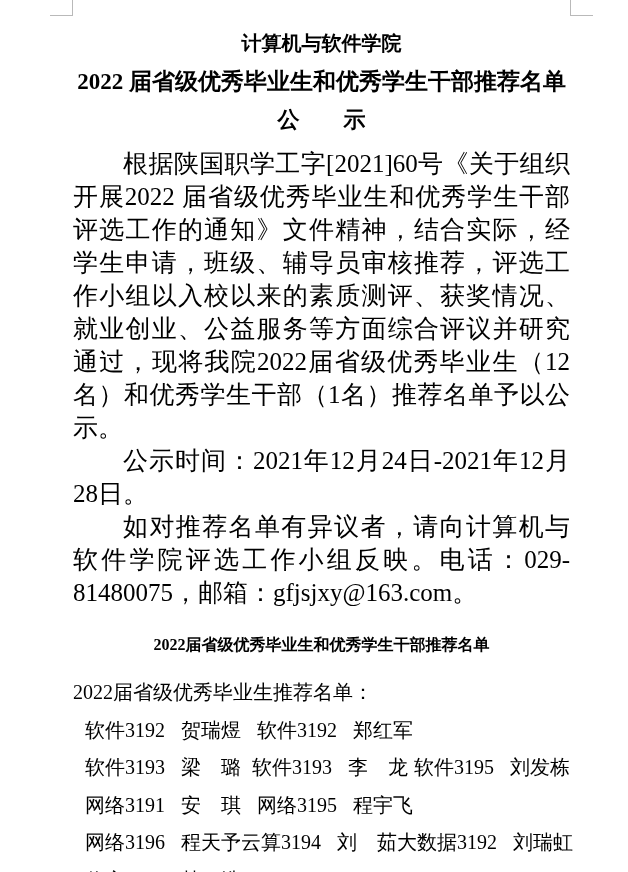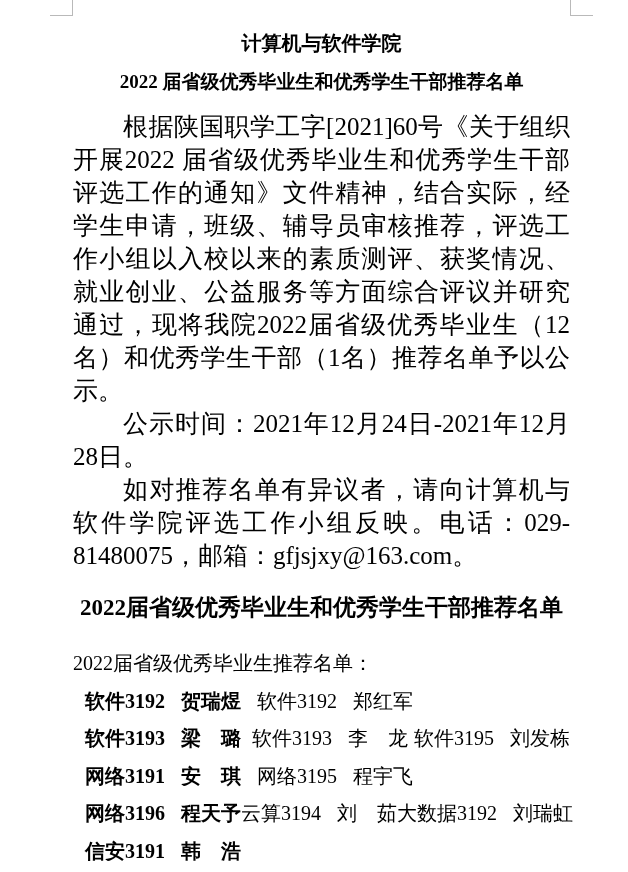--- a/index.html
+++ b/index.html
@@ -30,68 +30,69 @@
     left: 73px; top: 0;
     width: 497px;
   }
   .doc-title1 {
     margin-top: 32px;
     font-size: 20px; font-weight: bold;
     text-align: center; line-height: 23px;
   }
   .doc-title2 {
     margin-top: 13px;
-    font-size: 19px; font-weight: bold;
+    font-size: 23px; font-weight: bold;
     text-align: center; line-height: 28px;
     white-space: nowrap;
   }
   .doc-title3 {
     margin-top: 11px;
     font-size: 22px; font-weight: bold;
     text-align: center; line-height: 26px;
   }
   .body-text {
     margin-top: 14px;
     font-size: 25px;
     line-height: 33px;
     text-align: justify;
     text-justify: inter-ideograph;
   }
   .body-text p { margin: 0; text-indent: 2em; }
   .roster-heading {
     margin-top: 23px;
-    font-size: 23px; font-weight: bold;
+    font-size: 16px; font-weight: bold;
     text-align: center; line-height: 26px;
     white-space: nowrap;
   }
   .roster {
     font-size: 20px;
     line-height: 37.6px;
   }
-  .roster-label { margin-top: 24px; }
+  .roster-label { margin-top: 16px; }
   .roster-row {
     display: flex;
     padding-left: 12px;
     white-space: nowrap;
   }
-  .roster-col1 { width: 172px; font-weight: bold; }
+  .roster-col1 { width: 172px; }
   .roster-col2 { width: 167px; }
   .roster-col3 { flex: 1; }
   .roster-name { margin-left: 16px; }
 </style>
 </head>
 <body>
 
 <div class="crop-tl"></div>
 <div class="crop-tr"></div>
 
 <div class="content">
 
   <div class="doc-title1">计算机与软件学院</div>
   <div class="doc-title2">2022 届省级优秀毕业生和优秀学生干部推荐名单</div>
+  <div class="doc-title3">公　　示</div>
 
   <div class="body-text">
     <p>根据陕国职学工字[2021]60号《关于组织开展2022 届省级优秀毕业生和优秀学生干部评选工作的通知》文件精神，结合实际，经学生申请，班级、辅导员审核推荐，评选工作小组以入校以来的素质测评、获奖情况、就业创业、公益服务等方面综合评议并研究通过，现将我院2022届省级优秀毕业生（12名）和优秀学生干部（1名）推荐名单予以公示。</p>
     <p>公示时间：2021年12月24日-2021年12月28日。</p>
     <p>如对推荐名单有异议者，请向计算机与软件学院评选工作小组反映。电话：029-81480075，邮箱：gfjsjxy@163.com。</p>
   </div>
 
   <div class="roster-heading">2022届省级优秀毕业生和优秀学生干部推荐名单</div>
 
   <div class="roster">

